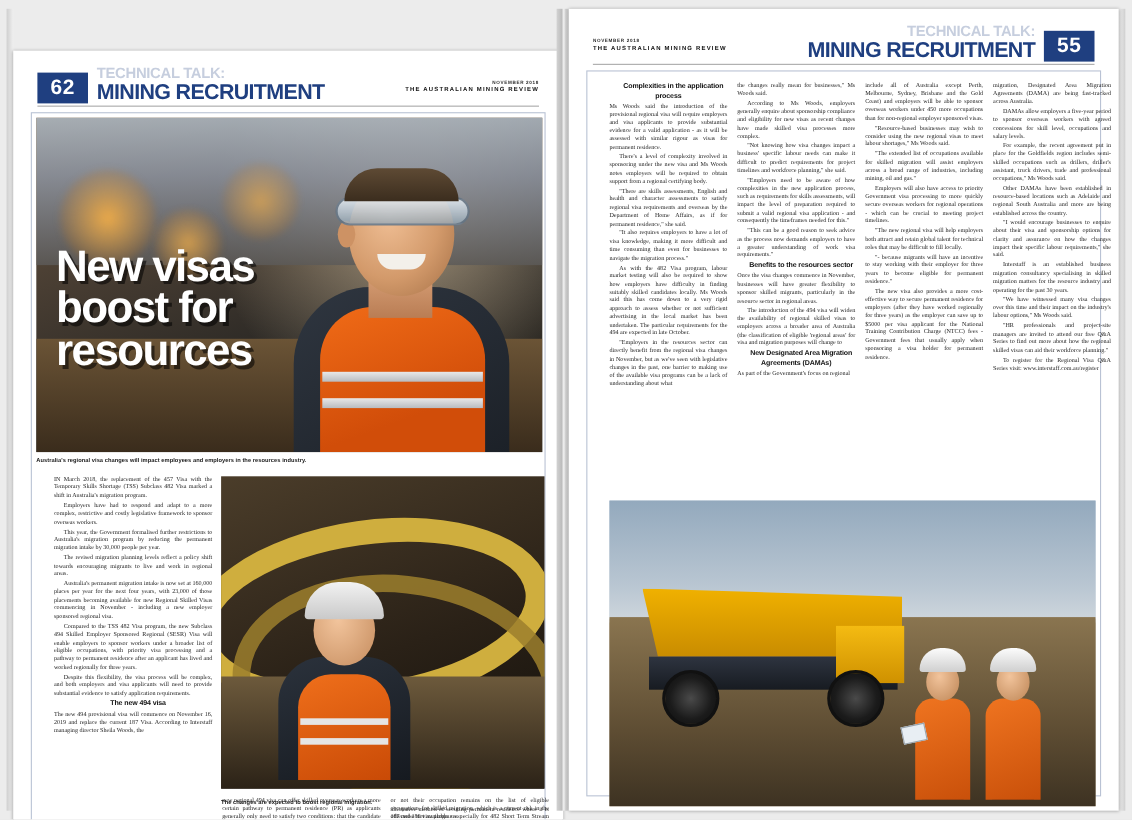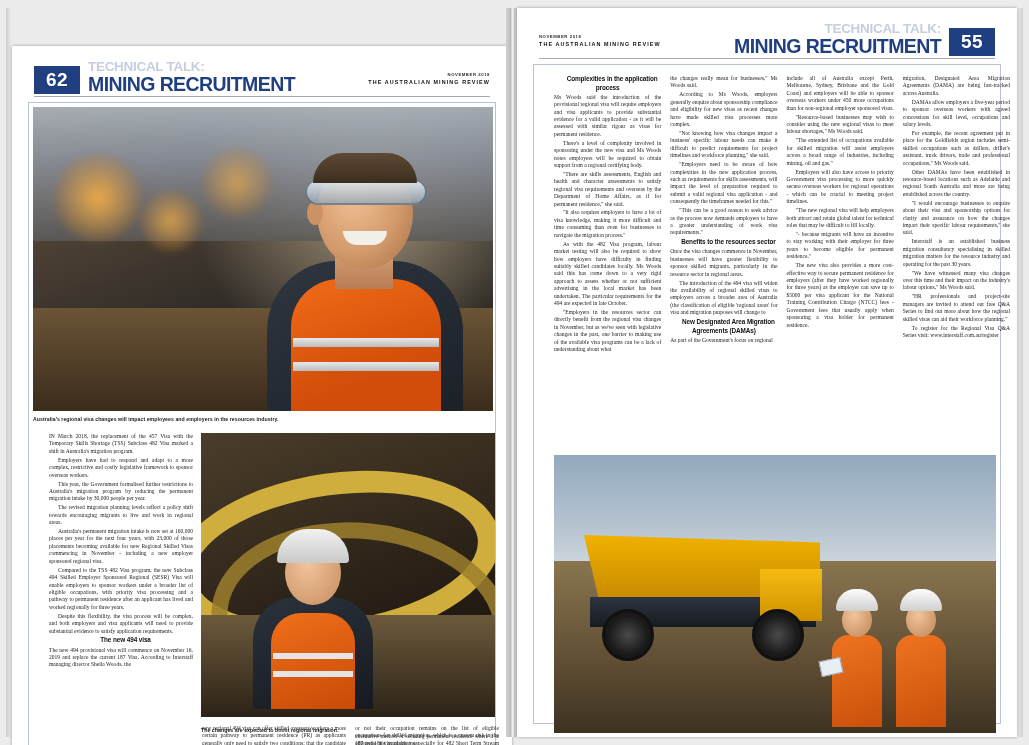--- a/index.html
+++ b/index.html
@@ -359,20 +359,23 @@
           <div class="w-vest"></div>
           <div class="w-stripe s1"></div>
           <div class="w-stripe s2"></div>
           <div class="w-neck"></div>
           <div class="w-head"></div>
           <div class="w-ear"></div>
           <div class="w-mouth"></div>
           <div class="w-goggles"></div>
           <div class="w-hair"></div>
         </div>
+        <div class="headline-wrap">
+          <div class="headline">New visas boost for resources</div>
+        </div>
       </div>
 
       <div class="hero-caption-bar">
         <span class="caption">Australia's regional visa changes will impact employees and employers in the resources industry.</span>
       </div>
 
       <div class="photo2">
         <div class="p2-pipe"></div>
         <div class="p2-pipe2"></div>
         <div class="p2-ground"></div>

